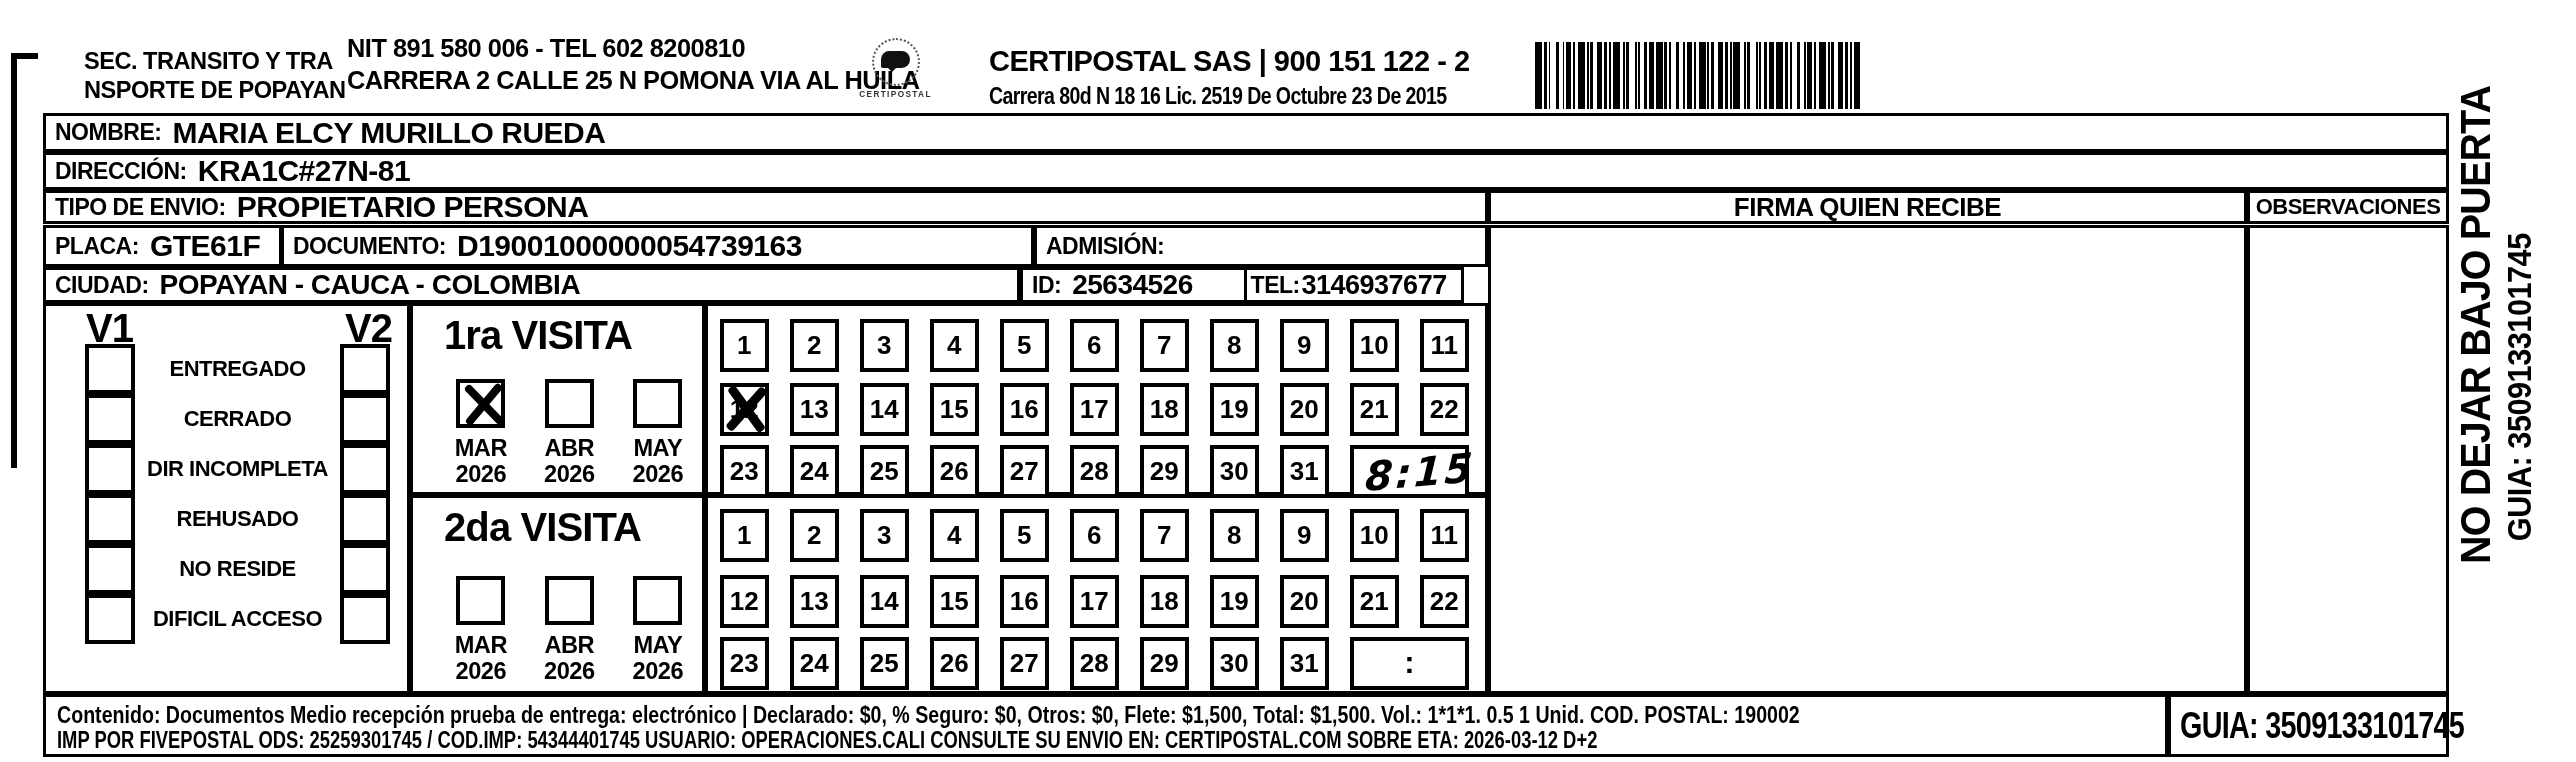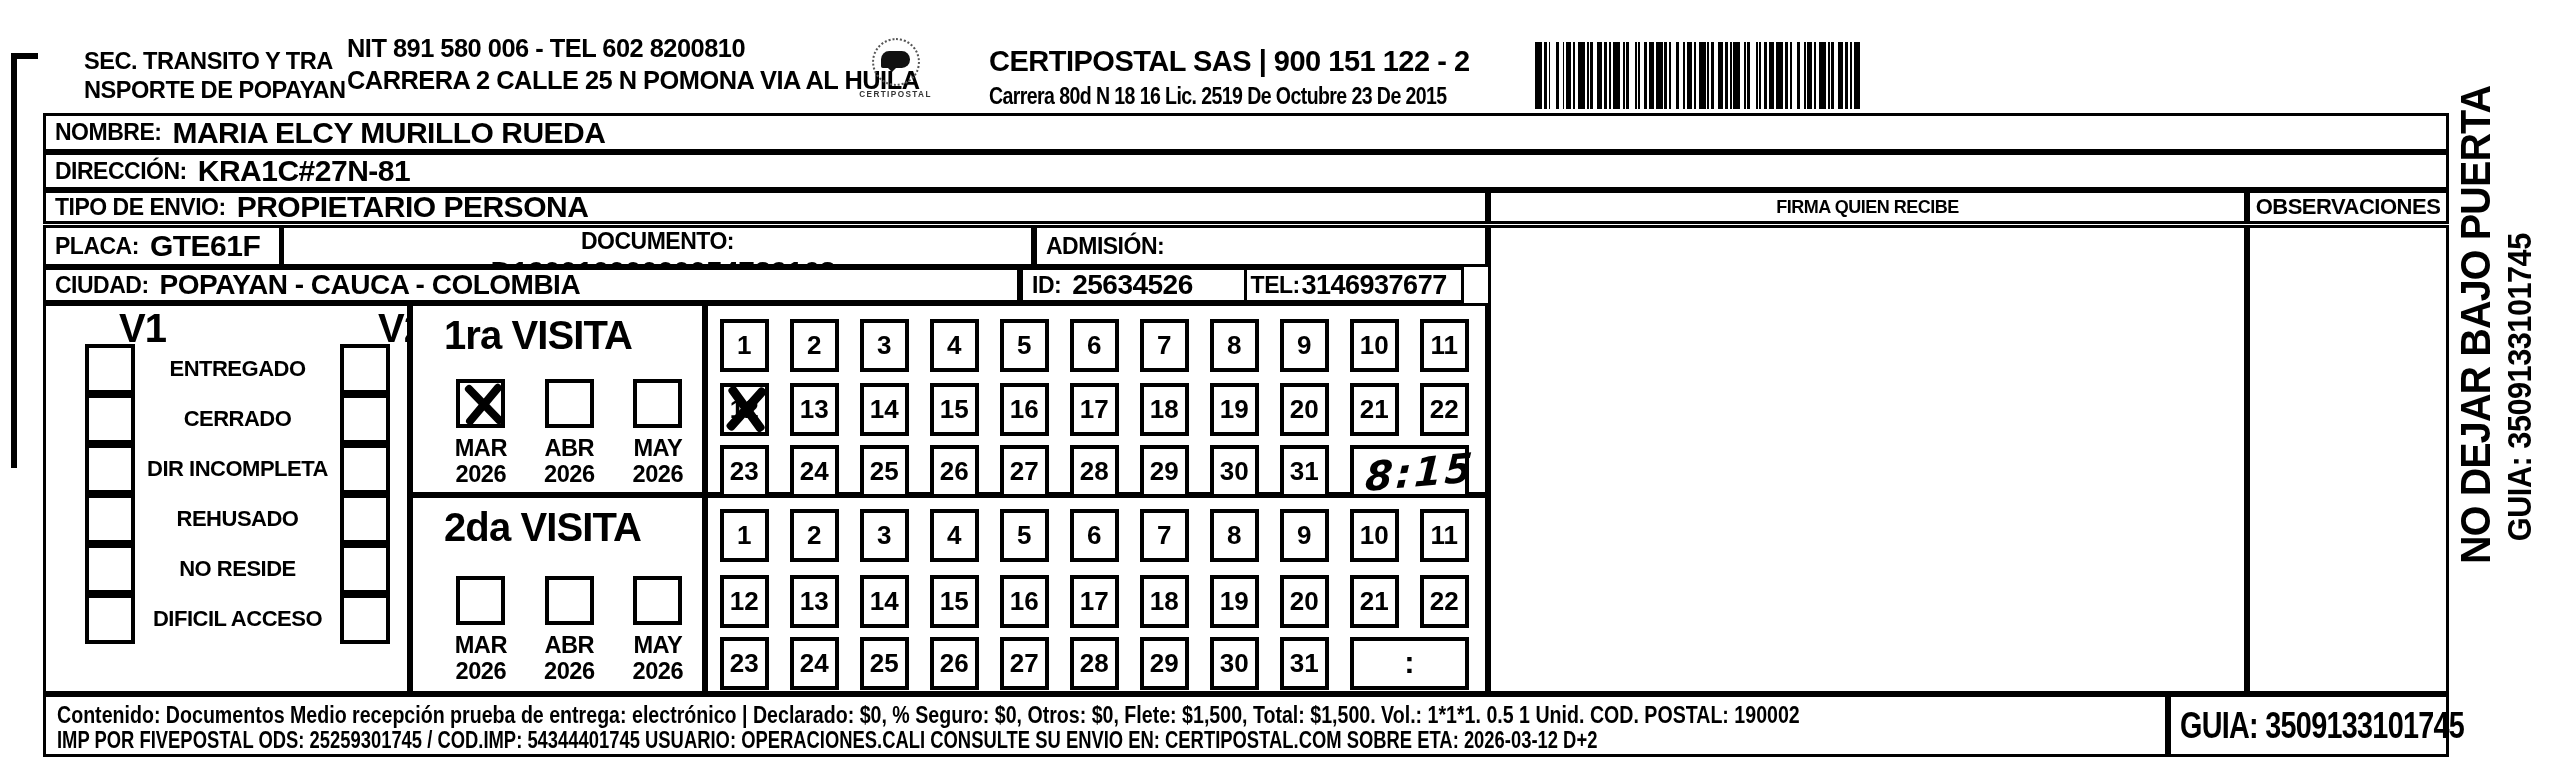--- a/index.html
+++ b/index.html
@@ -3,35 +3,35 @@
 <meta charset="utf-8">
 <style>
   html,body{margin:0;padding:0;background:#fff;}
   .sheet{position:relative;width:2576px;height:763px;background:#fff;color:#000;
          font-family:"Liberation Sans",sans-serif;overflow:hidden;}
   .abs{position:absolute;}
   .cell{position:absolute;border:3.6px solid #000;background:#fff;display:flex;align-items:center;
         padding:0 9px;box-sizing:border-box;white-space:nowrap;overflow:visible;}
   .lab{font-weight:700;font-size:23px;letter-spacing:-0.5px;}
   .val{font-weight:700;font-size:30px;letter-spacing:-0.5px;margin-left:11px;}
-  .hdr-cell{justify-content:center;font-weight:700;font-size:18px;letter-spacing:-0.5px;}
+  .hdr-cell{justify-content:center;font-weight:700;font-size:26px;letter-spacing:-0.5px;}
   
   .h-sender{font:700 23.6px/29px "Liberation Sans",sans-serif;letter-spacing:-0.5px;}
   .h-contact{font:700 25.4px/32px "Liberation Sans",sans-serif;letter-spacing:-0.5px;}
   .h-comp1{font:700 29px/33px "Liberation Sans",sans-serif;letter-spacing:-0.5px;}
   .h-comp2{font:700 23px/27px "Liberation Sans",sans-serif;letter-spacing:-0.7px;transform:scaleX(.85);transform-origin:0 50%;white-space:nowrap;}
   
   .logo-circle{width:44px;height:44px;border:2.7px dotted #555;border-radius:50%;margin:0 auto;position:relative;}
   .logo-blob{position:absolute;left:7.3px;top:11px;width:29px;height:17px;background:#111;border-radius:8.2px 8.2px 8.2px 1.8px;}
   .logo-blob::after{content:"";position:absolute;left:5.4px;top:15.4px;border:6.3px solid transparent;border-top-color:#111;}
   .logo-cap{font:700 8.2px/9px "Liberation Sans",sans-serif;letter-spacing:1.4px;color:#333;margin-top:3.6px;text-align:center;}
   
   #barcode{position:absolute;left:1535px;top:42px;width:325px;height:67px;overflow:hidden;}
   
-  .vhead{position:absolute;font:700 40px/40px "Liberation Sans",sans-serif;letter-spacing:-0.9px;margin-left:33px;}
+  .vhead{position:absolute;font:700 40px/40px "Liberation Sans",sans-serif;letter-spacing:-0.9px;}
   .srow{display:flex;align-items:center;height:50px;padding:0 17px 0 39px;}
   .slabel{flex:1;text-align:center;font-weight:700;font-size:22px;letter-spacing:-0.5px;}
   .cb{width:42px;height:42px;border:4.5px solid #000;box-sizing:content-box;position:relative;flex:0 0 auto;}
   
   .vtitle{font:700 40px/40px "Liberation Sans",sans-serif;letter-spacing:-0.9px;margin:9px 0 0 31px;}
   .mrow{display:flex;padding-left:23.6px;margin-top:23.6px;}
   .mcol{width:97px;display:flex;flex-direction:column;align-items:center;}
   .mcb{width:49px;height:49px;border:4.5px solid #000;box-sizing:border-box;position:relative;}
   .mlabel{margin-top:7.3px;text-align:center;font:700 23.6px/26px "Liberation Sans",sans-serif;letter-spacing:-0.5px;}
   
@@ -165,21 +165,21 @@
     <span class="lab">TIPO DE ENVIO:</span>
     <span class="val">PROPIETARIO PERSONA</span>
   </div>
   <div class="cell hdr-cell" style="left:1488px;top:190px;width:759px;height:34px;">FIRMA QUIEN RECIBE</div>
   <div class="cell hdr-cell" style="left:2247px;top:190px;width:202px;height:34px;font-size:22px;">OBSERVACIONES</div>
 
   <div class="cell" style="left:43px;top:225px;width:239px;height:42px;">
     <span class="lab">PLACA:</span>
     <span class="val">GTE61F</span>
   </div>
-  <div class="cell" style="left:281px;top:225px;width:753px;height:42px;flex-direction:column;">
+  <div class="cell" style="left:281px;top:225px;width:753px;height:42px;">
     <span class="lab">DOCUMENTO:</span>
     <span class="val">D19001000000054739163</span>
   </div>
   <div class="cell" style="left:1034px;top:225px;width:454px;height:42px;">
     <span class="lab">ADMISIÓN:</span>
   </div>
 
   <div class="cell" style="left:1488px;top:225px;width:759px;height:469px;"></div>
   <div class="cell" style="left:2247px;top:225px;width:202px;height:469px;"></div>
 

